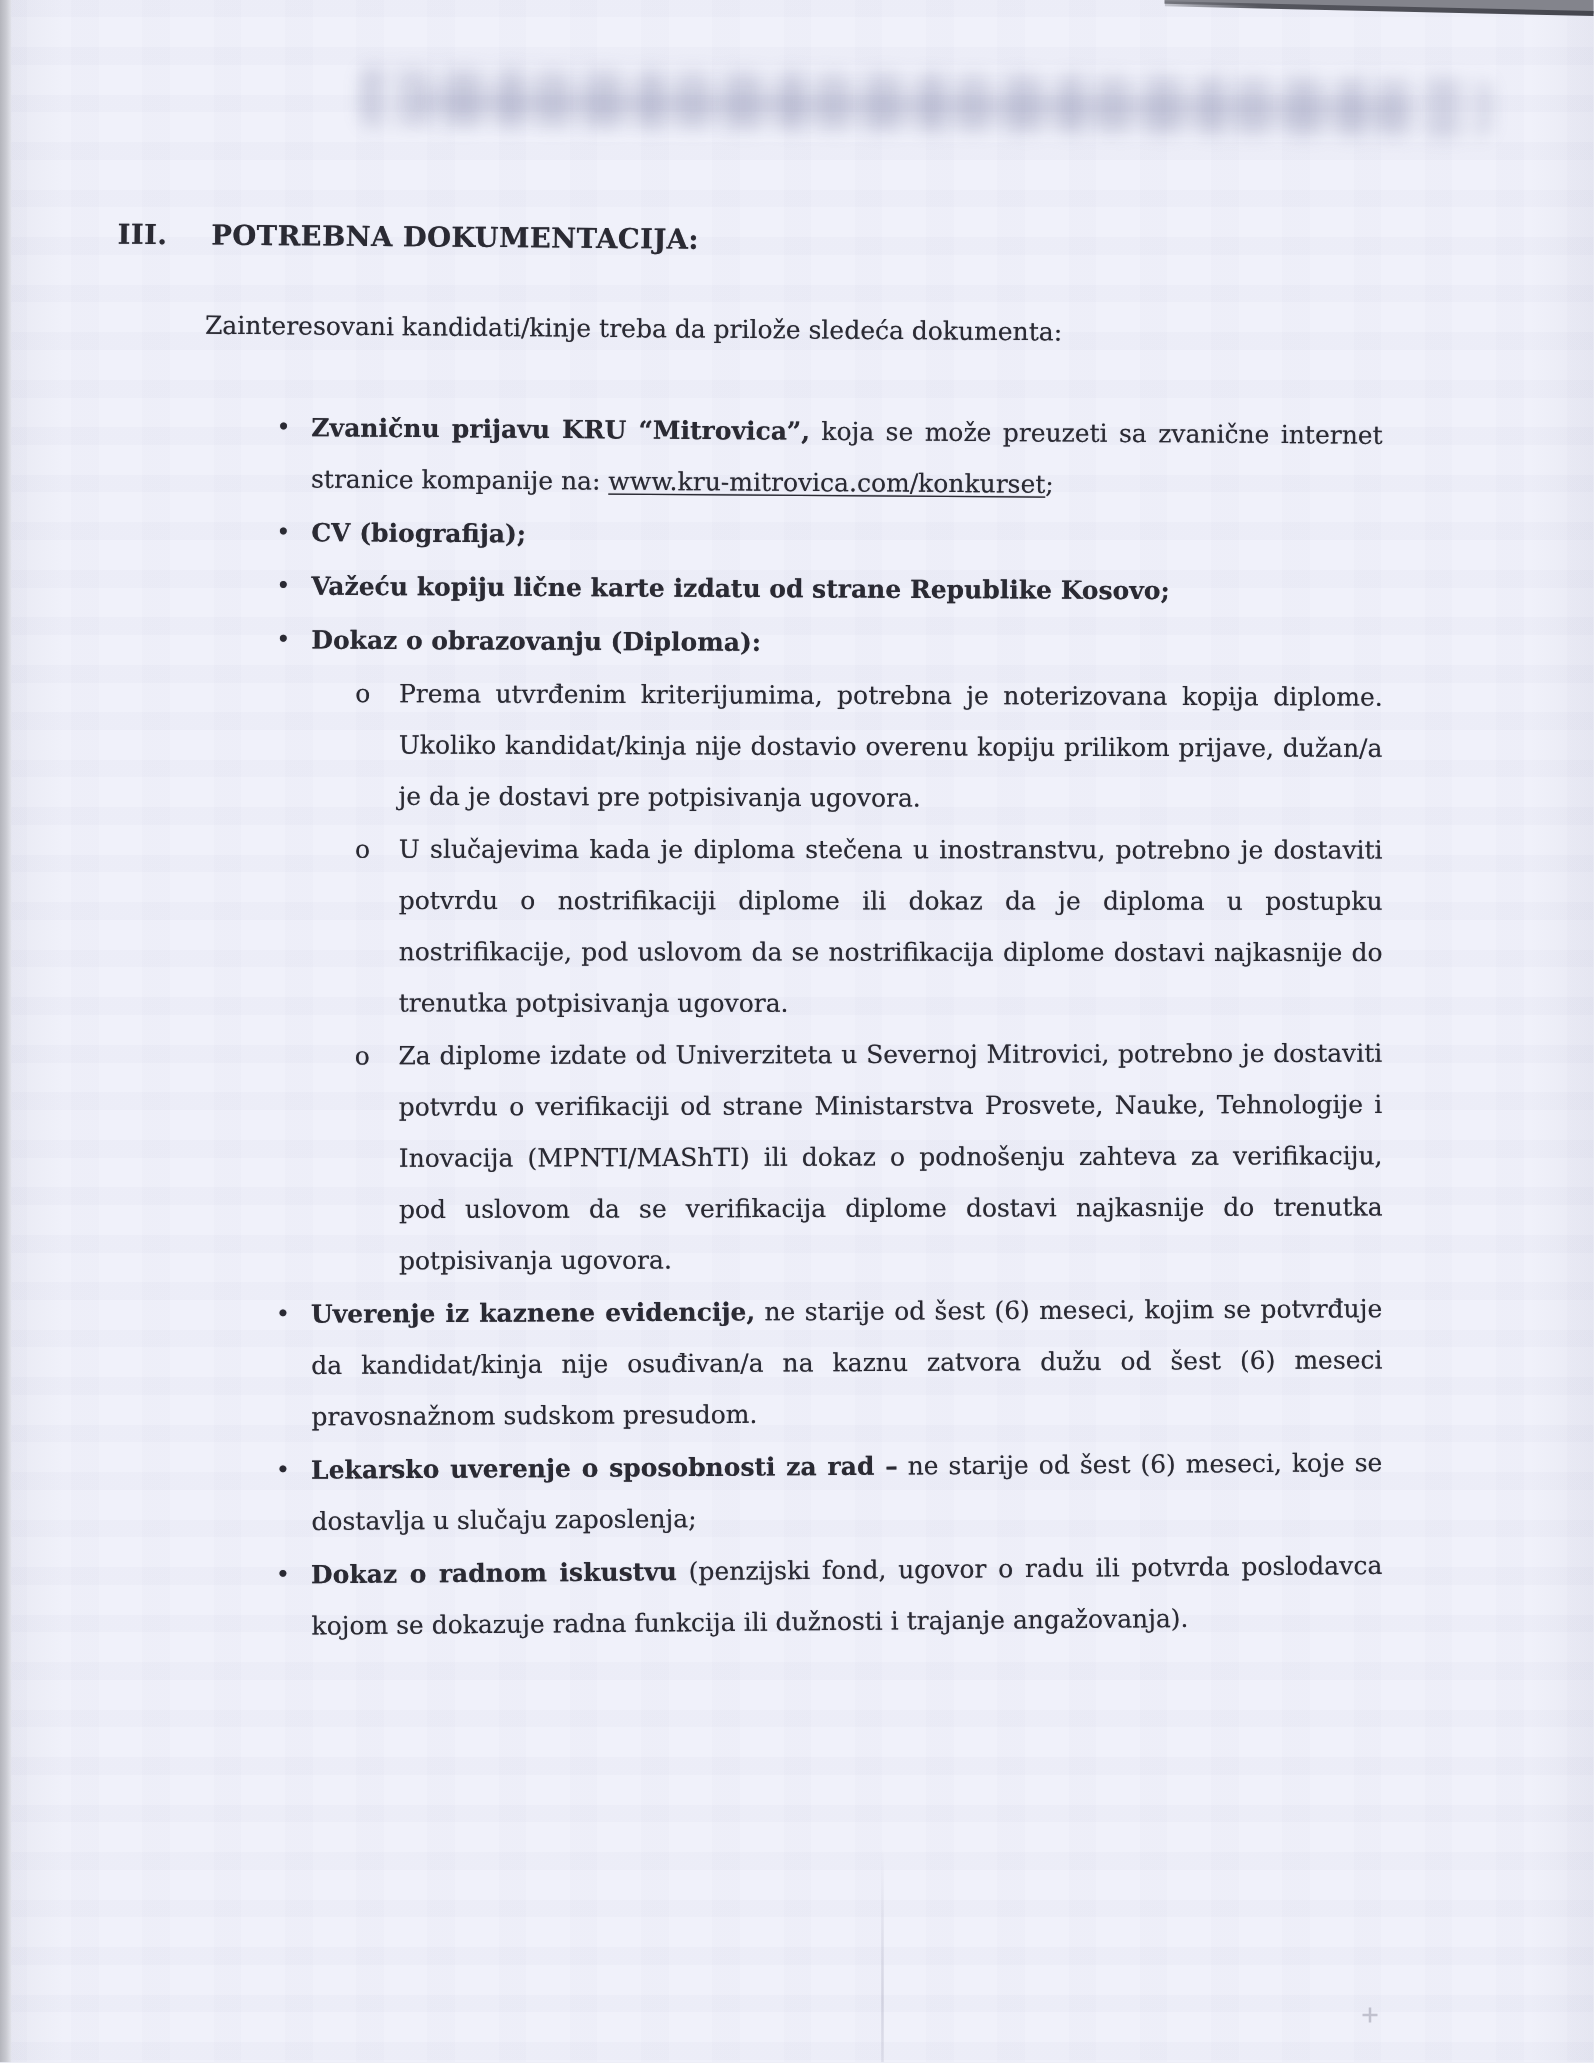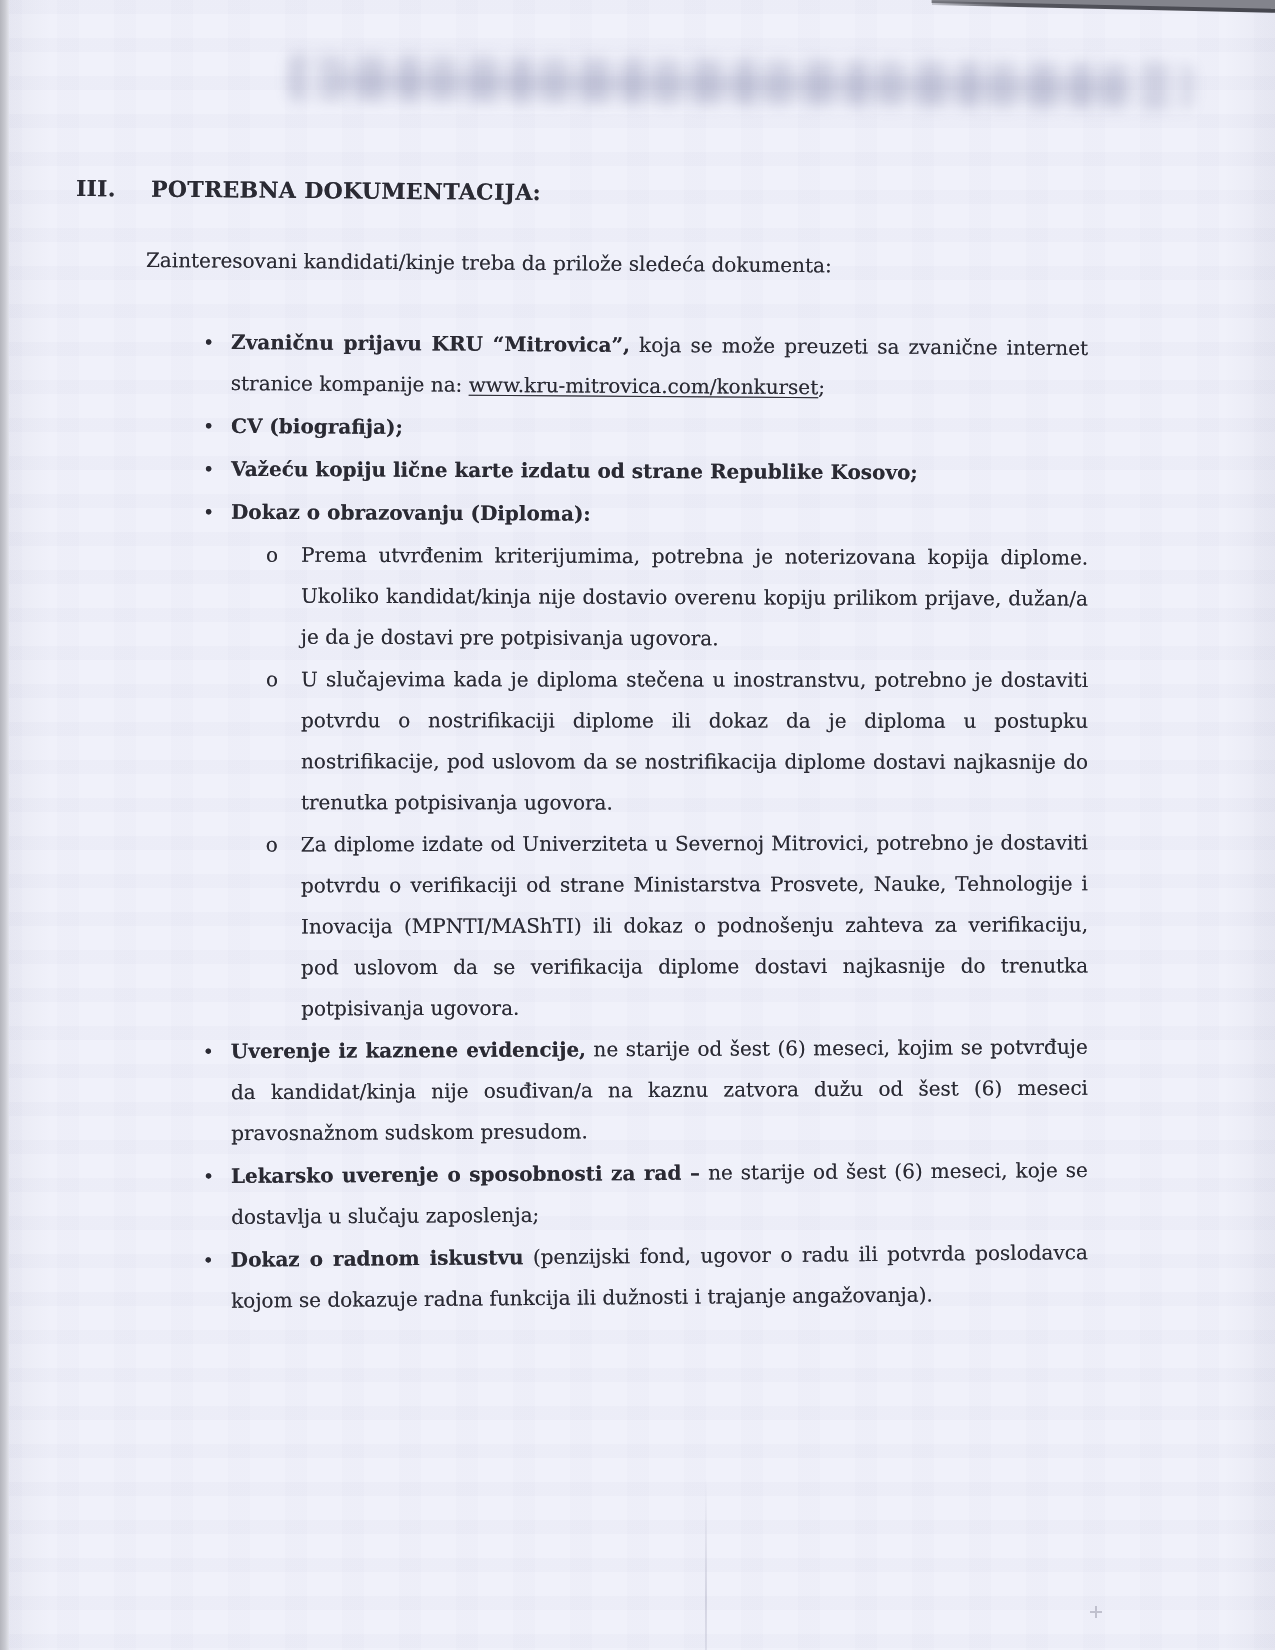--- a/index.html
+++ b/index.html
@@ -55,21 +55,21 @@
   .crease-line{
     position:absolute;left:705px;top:1478px;width:2px;height:172px;
     background:linear-gradient(180deg, rgba(140,140,165,0) 0, rgba(140,140,165,0.28) 70%, rgba(140,140,165,0.18) 100%);
   }
   .plus-mark{position:absolute;left:1090px;top:1606px;width:12px;height:12px;opacity:.45;}
   .plus-mark i{position:absolute;background:#8b8b9c;display:block;}
   .plus-mark .h{left:0;top:5px;width:12px;height:2px;}
   .plus-mark .v{left:5px;top:0;width:2px;height:12px;}
 
   .content{
-    position:absolute;left:76px;top:170px;width:1012px;
+    position:absolute;left:94px;top:170px;width:1012px;
     color:#2a2a33;font-size:20px;
     text-shadow:0 0 0.6px rgba(38,38,48,0.6);
   }
   .heading{
     display:flex;font-weight:bold;font-size:22px;letter-spacing:0.3px;
     line-height:36px;
     transform:rotate(0.5deg);transform-origin:left center;
   }
   .h-num{width:75px;flex:none;}
   .intro{

